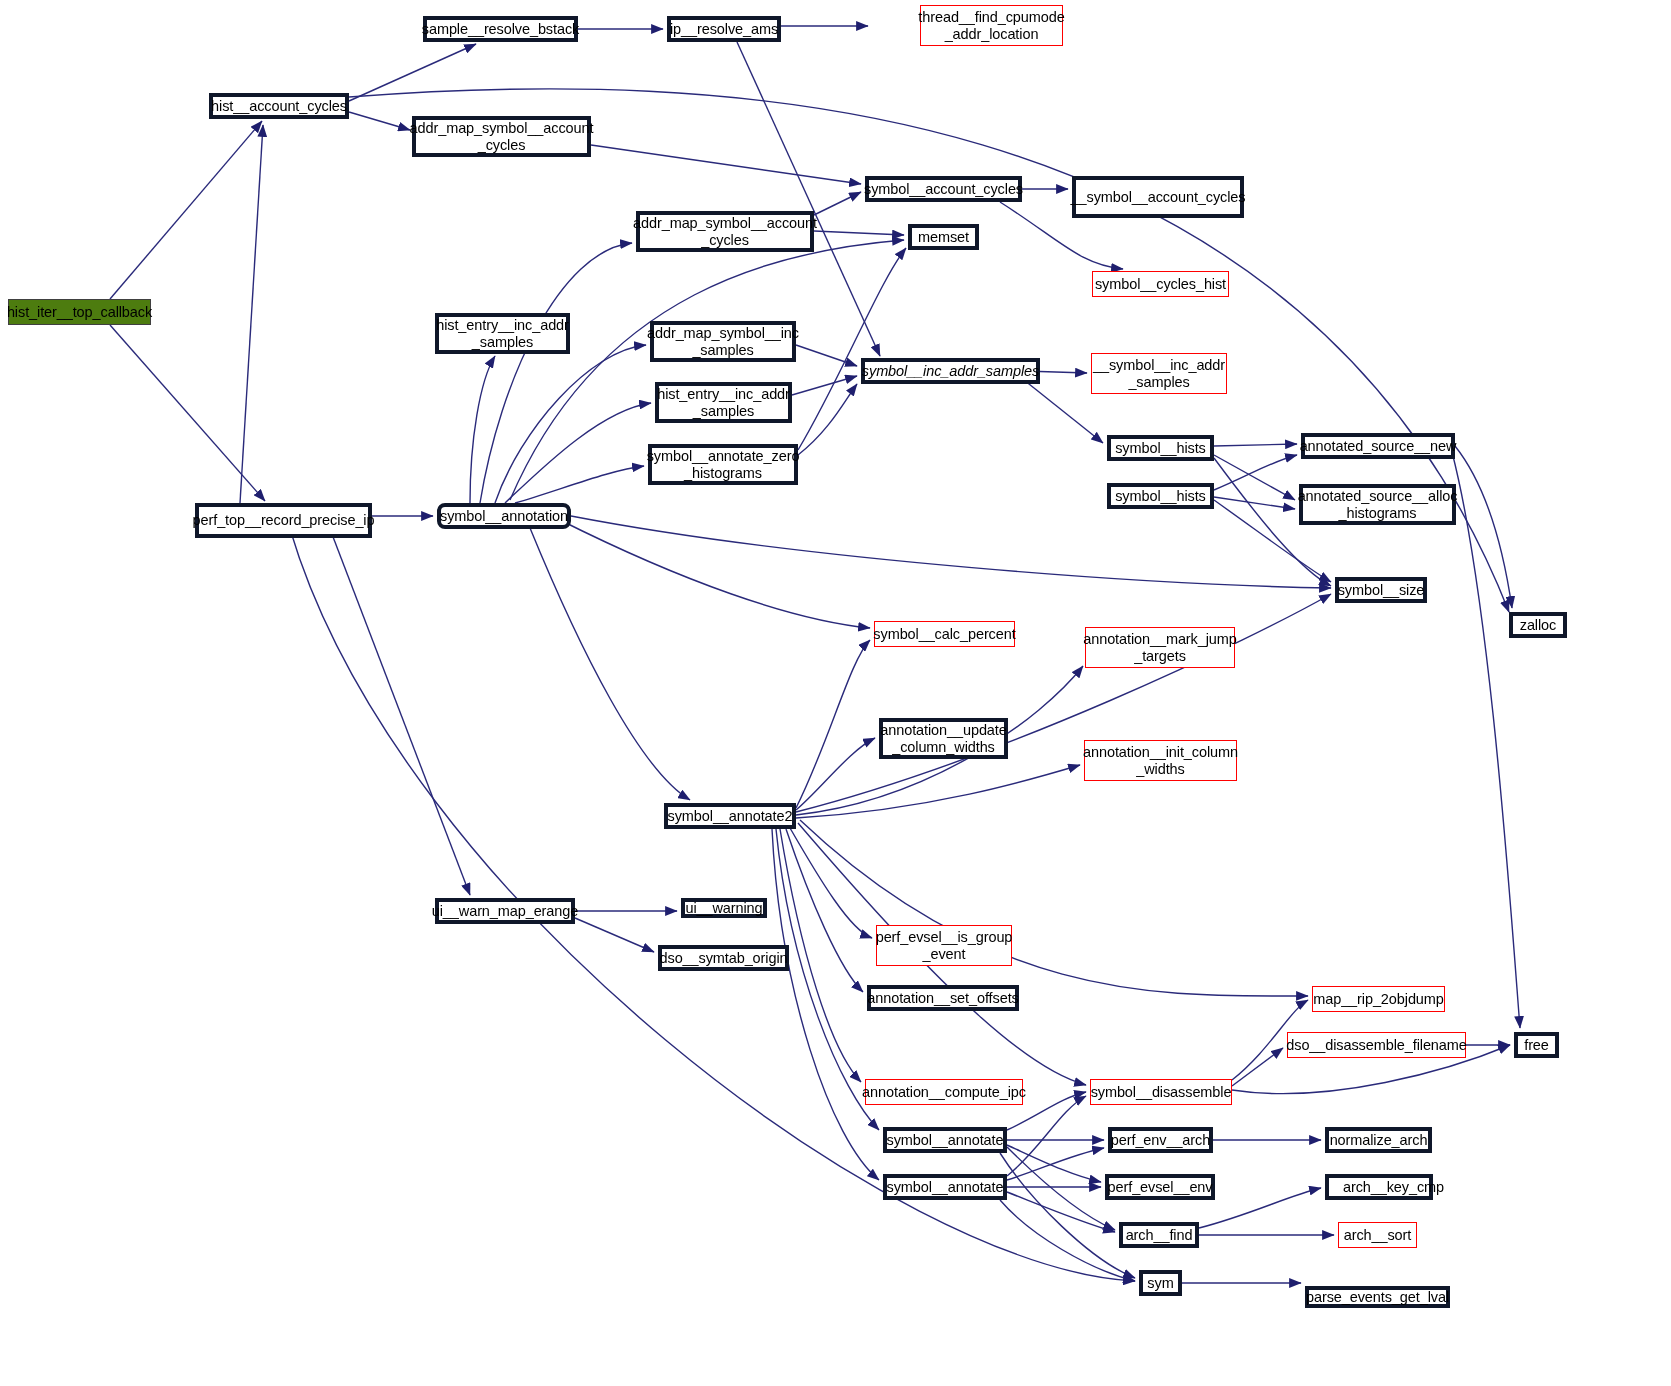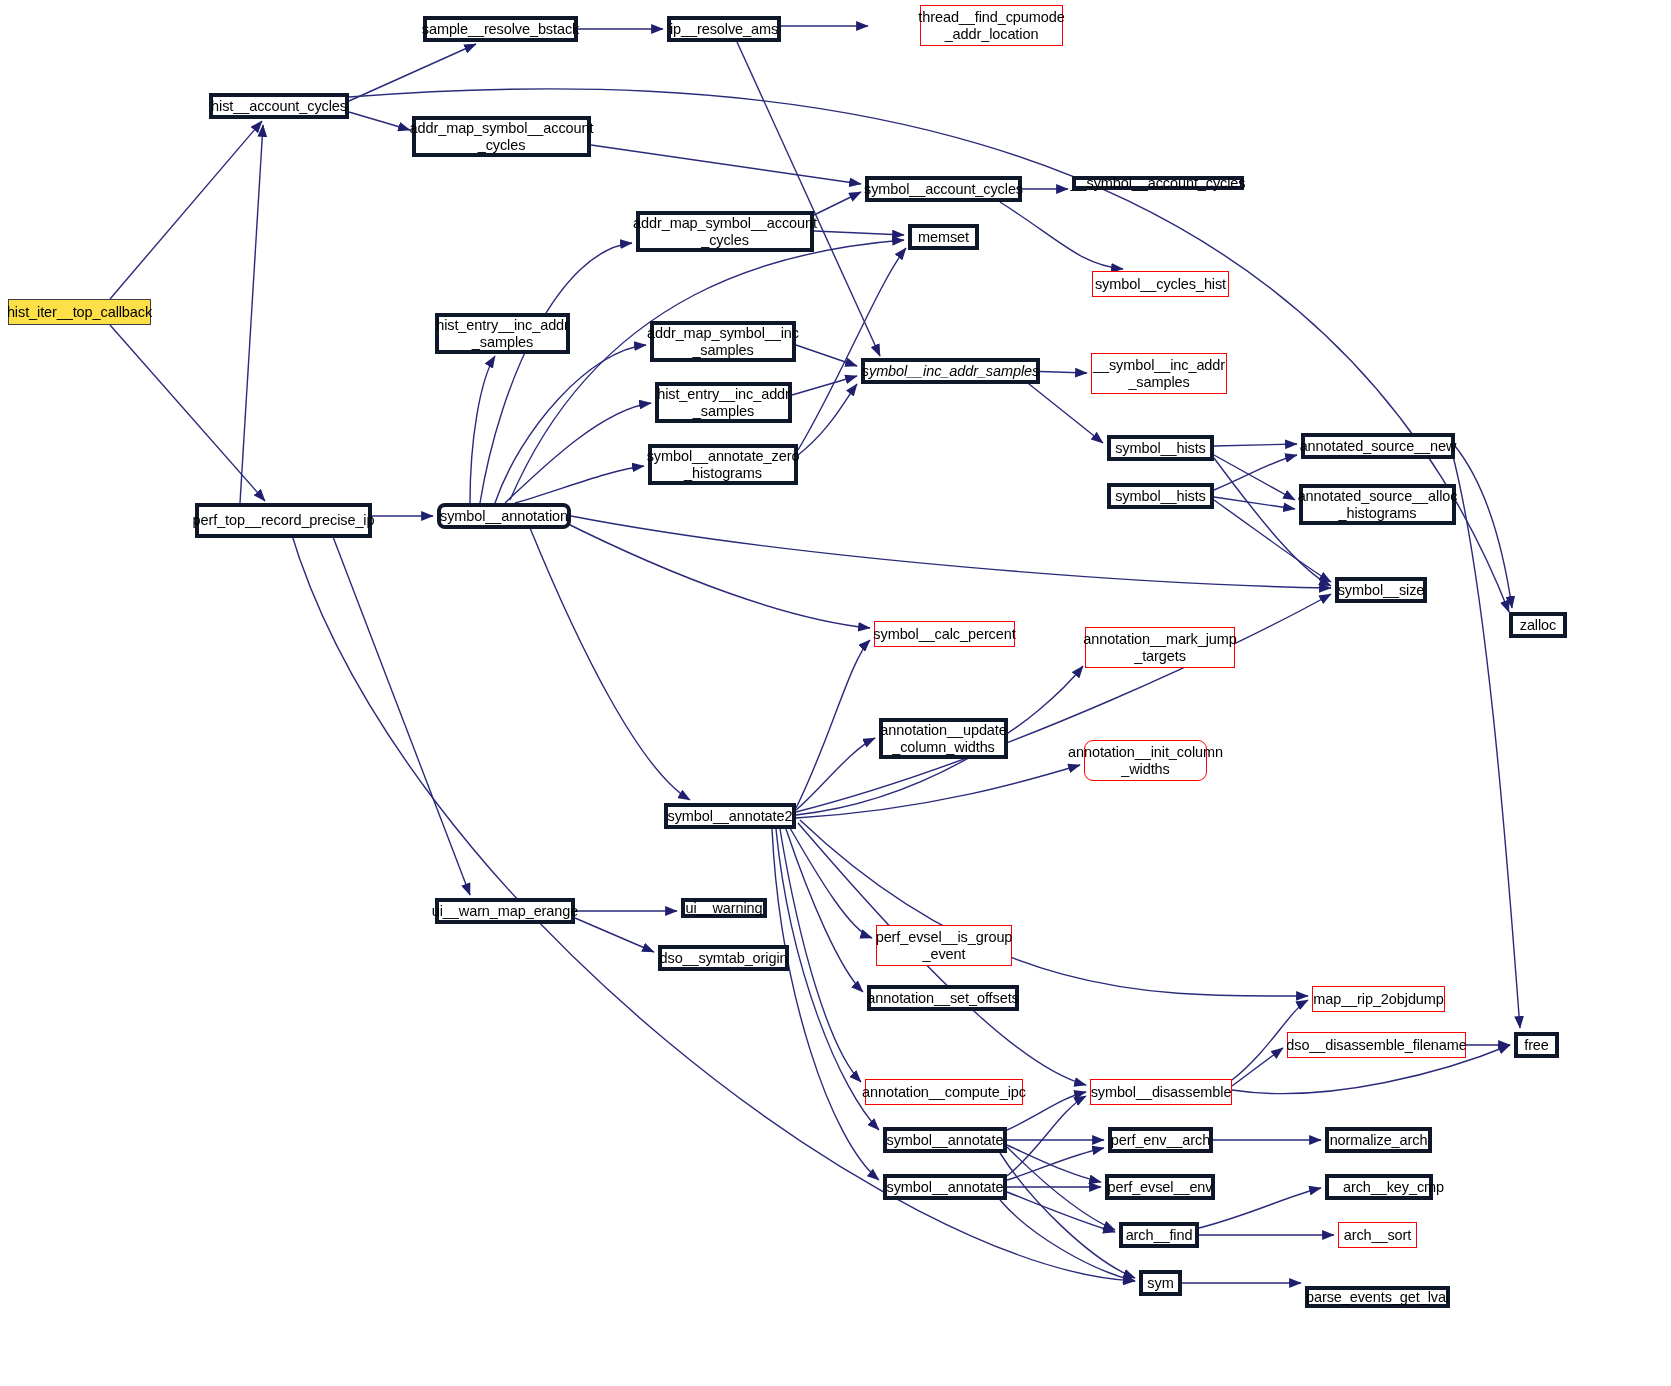--- a/index.html
+++ b/index.html
@@ -38,21 +38,21 @@
     line-height: 1.12;
     letter-spacing: -0.1px;
     white-space: pre-line;
     padding: 0 3px;
     z-index: 5;
   }
   .node.red {
     border: 1px solid #ff0000;
   }
   .node.current {
-    background: #fde047;
+    background: #4d7c0f;
     border: 1px solid #404040;
   }
 </style>
 </head>
 <body>
 
 <div id="canvas">
   <svg id="edge-layer" viewBox="0 0 1671 1386">
     <defs>
       <marker id="arrowhead" markerWidth="9" markerHeight="7" refX="8.5" refY="3.5" orient="auto" markerUnits="strokeWidth">
@@ -137,21 +137,21 @@
   <div id="nodes">
       <div class="node current" style="left: 8px; top: 299px; width: 143px; height: 26px;">hist_iter__top_callback</div>
       <div class="node" style="left: 423px; top: 16px; width: 155px; height: 26px;">sample__resolve_bstack</div>
       <div class="node" style="left: 667px; top: 16px; width: 114px; height: 26px;">ip__resolve_ams</div>
       <div class="node red" style="left: 872px; top: 5px; width: 143px; height: 41px; margin-left: 48px;">thread__find_cpumode
 _addr_location</div>
       <div class="node" style="left: 209px; top: 93px; width: 140px; height: 26px;">hist__account_cycles</div>
       <div class="node" style="left: 412px; top: 116px; width: 179px; height: 41px;">addr_map_symbol__account
 _cycles</div>
       <div class="node" style="left: 865px; top: 176px; width: 157px; height: 26px;">symbol__account_cycles</div>
-      <div class="node" style="left: 1072px; top: 176px; width: 172px; height: 14px;">__symbol__account_cycles</div>
+      <div class="node" style="left: 1072px; top: 176px; width: 172px; height: 42px;">__symbol__account_cycles</div>
       <div class="node" style="left: 908px; top: 224px; width: 71px; height: 26px;">memset</div>
       <div class="node red" style="left: 1092px; top: 271px; width: 137px; height: 26px;">symbol__cycles_hist</div>
       <div class="node" style="left: 636px; top: 211px; width: 178px; height: 41px;">addr_map_symbol__account
 _cycles</div>
       <div class="node" style="left: 435px; top: 313px; width: 135px; height: 41px;">hist_entry__inc_addr
 _samples</div>
       <div class="node" style="left: 650px; top: 321px; width: 146px; height: 41px;">addr_map_symbol__inc
 _samples</div>
       <div class="node" style="left: 655px; top: 382px; width: 137px; height: 41px;">hist_entry__inc_addr
 _samples</div>
@@ -167,21 +167,21 @@
 _histograms</div>
       <div class="node" style="left: 437px; top: 503px; width: 134px; height: 26px; border-radius: 8px;">symbol__annotation</div>
       <div class="node" style="left: 195px; top: 503px; width: 177px; height: 35px;">perf_top__record_precise_ip</div>
       <div class="node" style="left: 1335px; top: 577px; width: 92px; height: 26px;">symbol__size</div>
       <div class="node" style="left: 1509px; top: 612px; width: 58px; height: 26px;">zalloc</div>
       <div class="node red" style="left: 874px; top: 621px; width: 141px; height: 26px;">symbol__calc_percent</div>
       <div class="node red" style="left: 1085px; top: 627px; width: 150px; height: 41px;">annotation__mark_jump
 _targets</div>
       <div class="node" style="left: 879px; top: 718px; width: 129px; height: 41px;">annotation__update
 _column_widths</div>
-      <div class="node red" style="left: 1084px; top: 740px; width: 123px; height: 41px; border-radius: 9px;">annotation__init_column
+      <div class="node red" style="left: 1084px; top: 740px; width: 153px; height: 41px;">annotation__init_column
 _widths</div>
       <div class="node" style="left: 664px; top: 803px; width: 132px; height: 26px;">symbol__annotate2</div>
       <div class="node" style="left: 435px; top: 898px; width: 140px; height: 26px;">ui__warn_map_erange</div>
       <div class="node" style="left: 681px; top: 898px; width: 86px; height: 20px; text-align: right;">ui__warning</div>
       <div class="node" style="left: 658px; top: 945px; width: 131px; height: 26px;">dso__symtab_origin</div>
       <div class="node red" style="left: 876px; top: 925px; width: 136px; height: 41px;">perf_evsel__is_group
 _event</div>
       <div class="node" style="left: 867px; top: 985px; width: 152px; height: 26px;">annotation__set_offsets</div>
       <div class="node red" style="left: 1312px; top: 986px; width: 133px; height: 26px;">map__rip_2objdump</div>
       <div class="node red" style="left: 1287px; top: 1032px; width: 179px; height: 26px;">dso__disassemble_filename</div>

